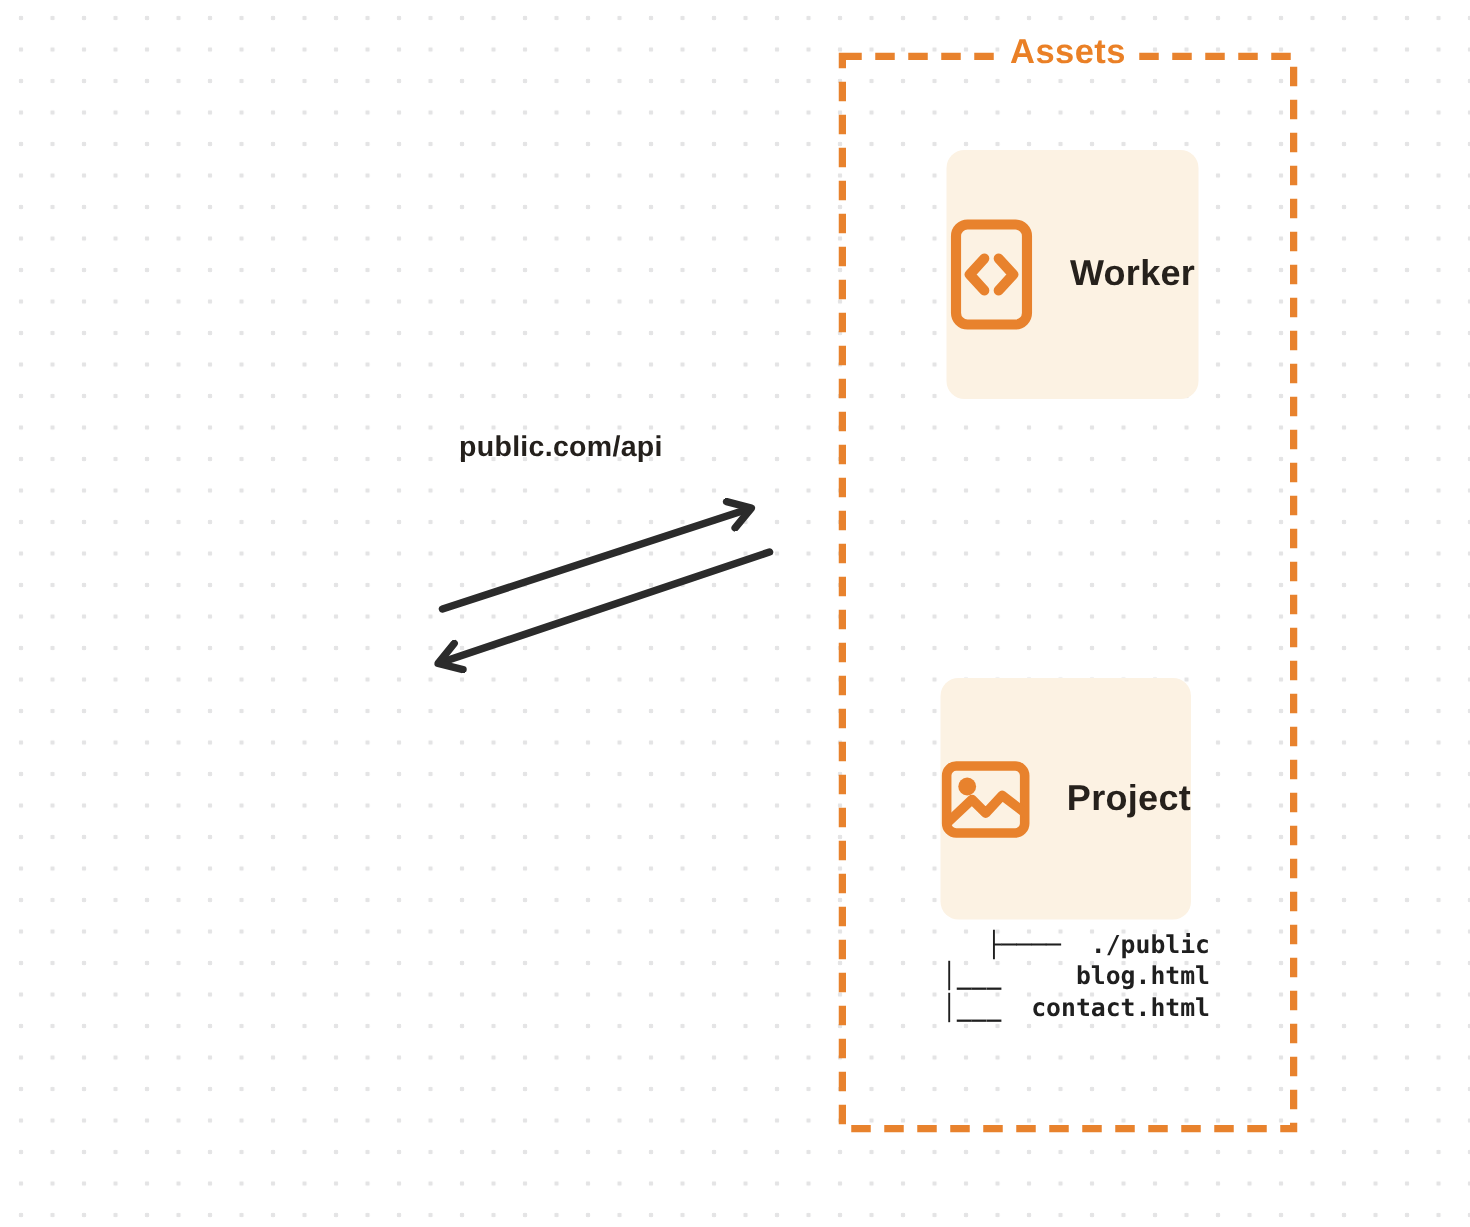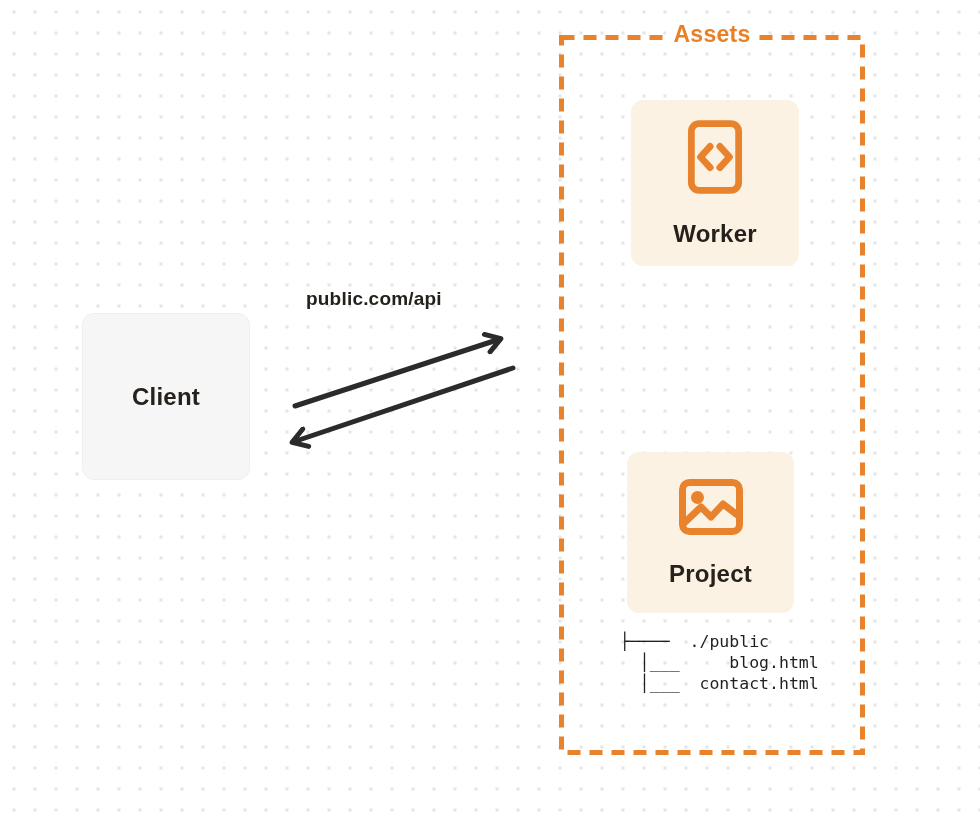--- a/index.html
+++ b/index.html
@@ -45,42 +45,40 @@
   .project-label{
     position:absolute;top:-14px;left:50%;transform:translateX(-50%);
     background:#ffffff;padding:0 7px;
     font-size:23px;font-weight:700;color:#ea8026;letter-spacing:.3px;
     white-space:nowrap;
   }
   
   .card{
     position:absolute;
     background:#fcf2e3;border-radius:12px;
-    display:flex;flex-direction:column;align-items:center;justify-content:center;
+    display:flex;flex-direction:row;align-items:center;justify-content:center;
     gap:24px;box-sizing:border-box;
   }
   .card-worker{left:72px;top:65px;width:168px;height:166px;}
   .card-assets{left:68px;top:417px;width:167px;height:161px;}
   .card .icon{display:block;}
   
   .file-tree{
-    position:absolute;left:49px;top:584px;margin:12px;
+    position:absolute;left:49px;top:584px;margin:0;
     font-family:"DejaVu Sans Mono","Liberation Mono",monospace;
-    font-size:16.5px;font-weight:400;line-height:21px;color:#1f1f1f;
+    font-size:16.5px;font-weight:700;line-height:21px;color:#1f1f1f;
     white-space:pre;
+    text-align:right;
   }
 </style>
 </head>
 <body>
 
 <div class="canvas">
 
-  <div class="client-box">
-    <span class="node-label">Client</span>
-  </div>
 
   <div class="api-label">public.com/api</div>
 
   <svg class="arrows" viewBox="0 0 980 818" aria-hidden="true">
     <defs>
       <marker id="arrowhead" viewBox="0 0 12 12" refX="9.5" refY="6" markerWidth="4.6" markerHeight="4.6" orient="auto-start-reverse">
         <path d="M2.5 1.2 L10 6 L2.5 10.8" fill="none" stroke="#2b2b2b" stroke-width="2.6" stroke-linecap="round" stroke-linejoin="round"></path>
       </marker>
     </defs>
     <line x1="295" y1="406" x2="500" y2="339" stroke="#2b2b2b" stroke-width="5" stroke-linecap="round" marker-end="url(#arrowhead)"></line>

